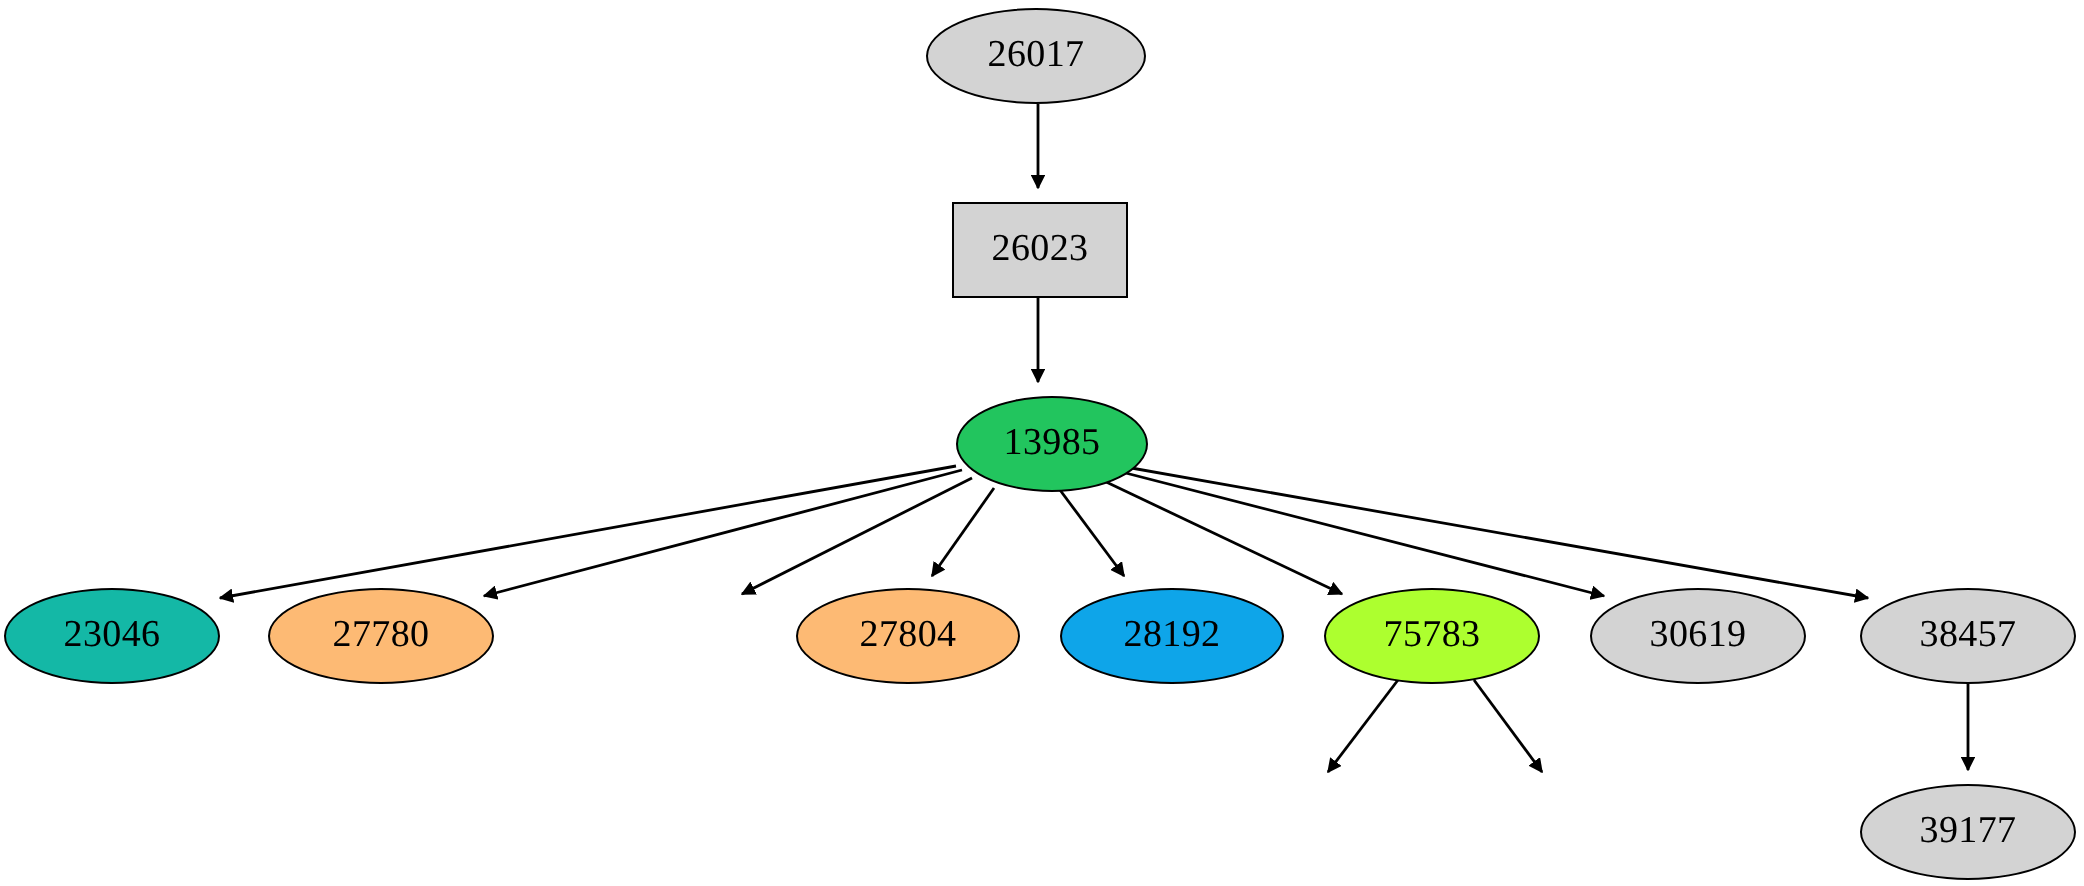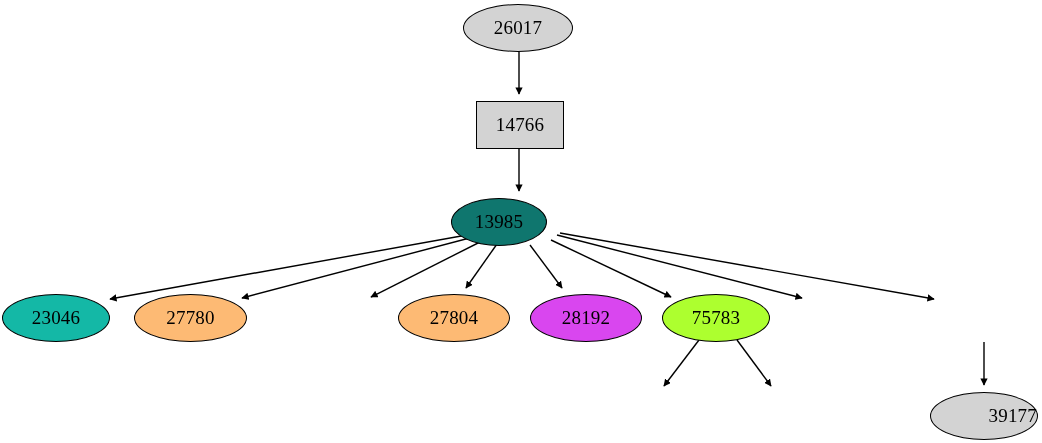--- a/index.html
+++ b/index.html
@@ -72,36 +72,42 @@
       <line x1="557" y1="235" x2="802" y2="298" stroke="#000000" stroke-width="1.4" marker-end="url(#arrow)"></line>
       <line x1="560" y1="233" x2="934" y2="299" stroke="#000000" stroke-width="1.4" marker-end="url(#arrow)"></line>
       <line x1="699" y1="340" x2="664" y2="386" stroke="#000000" stroke-width="1.4" marker-end="url(#arrow)"></line>
       <line x1="737" y1="340" x2="771" y2="386" stroke="#000000" stroke-width="1.4" marker-end="url(#arrow)"></line>
       <line x1="984" y1="342" x2="984" y2="385" stroke="#000000" stroke-width="1.4" marker-end="url(#arrow)"></line>
     </svg>
 <div class="node ellipse" style="left: 463px; top: 4px; width: 110px; height: 48px; background: rgb(211, 211, 211); border-color: rgb(0, 0, 0);">
       <span class="node-label">26017</span>
     </div>
     <div class="node box" style="left: 476px; top: 101px; width: 88px; height: 48px; background: rgb(211, 211, 211); border-color: rgb(0, 0, 0);">
-      <span class="node-label">14766</span>
+      <span class="node-label">26023</span>
     </div>
-    <div class="node ellipse" style="left: 451px; top: 198px; width: 96px; height: 48px; background: #0f766e; border-color: rgb(0, 0, 0);">
+    <div class="node ellipse" style="left: 478px; top: 198px; width: 96px; height: 48px; background: #22c55e; border-color: rgb(0, 0, 0);">
       <span class="node-label">13985</span>
     </div>
     <div class="node ellipse" style="left: 2px; top: 294px; width: 108px; height: 48px; background: #14b8a6; border-color: rgb(0, 0, 0);">
       <span class="node-label">23046</span>
     </div>
     <div class="node ellipse" style="left: 134px; top: 294px; width: 113px; height: 48px; background: #fdba74; border-color: rgb(0, 0, 0);">
       <span class="node-label">27780</span>
     </div>
     <div class="node ellipse" style="left: 398px; top: 294px; width: 112px; height: 48px; background: #fdba74; border-color: rgb(0, 0, 0);">
       <span class="node-label">27804</span>
     </div>
-    <div class="node ellipse" style="left: 530px; top: 294px; width: 112px; height: 48px; background: #d946ef; border-color: rgb(0, 0, 0);">
+    <div class="node ellipse" style="left: 530px; top: 294px; width: 112px; height: 48px; background: #0ea5e9; border-color: rgb(0, 0, 0);">
       <span class="node-label">28192</span>
     </div>
     <div class="node ellipse" style="left: 662px; top: 294px; width: 108px; height: 48px; background: rgb(173, 255, 47); border-color: rgb(0, 0, 0);">
       <span class="node-label">75783</span>
     </div>
-    <div class="node ellipse" style="left: 930px; top: 392px; width: 108px; height: 48px; background: rgb(211, 211, 211); border-color: rgb(0, 0, 0); justify-content: flex-end;">
+    <div class="node ellipse" style="left: 795px; top: 294px; width: 108px; height: 48px; background: rgb(211, 211, 211); border-color: rgb(0, 0, 0);">
+      <span class="node-label">30619</span>
+    </div>
+    <div class="node ellipse" style="left: 930px; top: 294px; width: 108px; height: 48px; background: rgb(211, 211, 211); border-color: rgb(0, 0, 0);">
+      <span class="node-label">38457</span>
+    </div>
+    <div class="node ellipse" style="left: 930px; top: 392px; width: 108px; height: 48px; background: rgb(211, 211, 211); border-color: rgb(0, 0, 0);">
       <span class="node-label">39177</span>
     </div>
   </div>
 
 </body></html>

